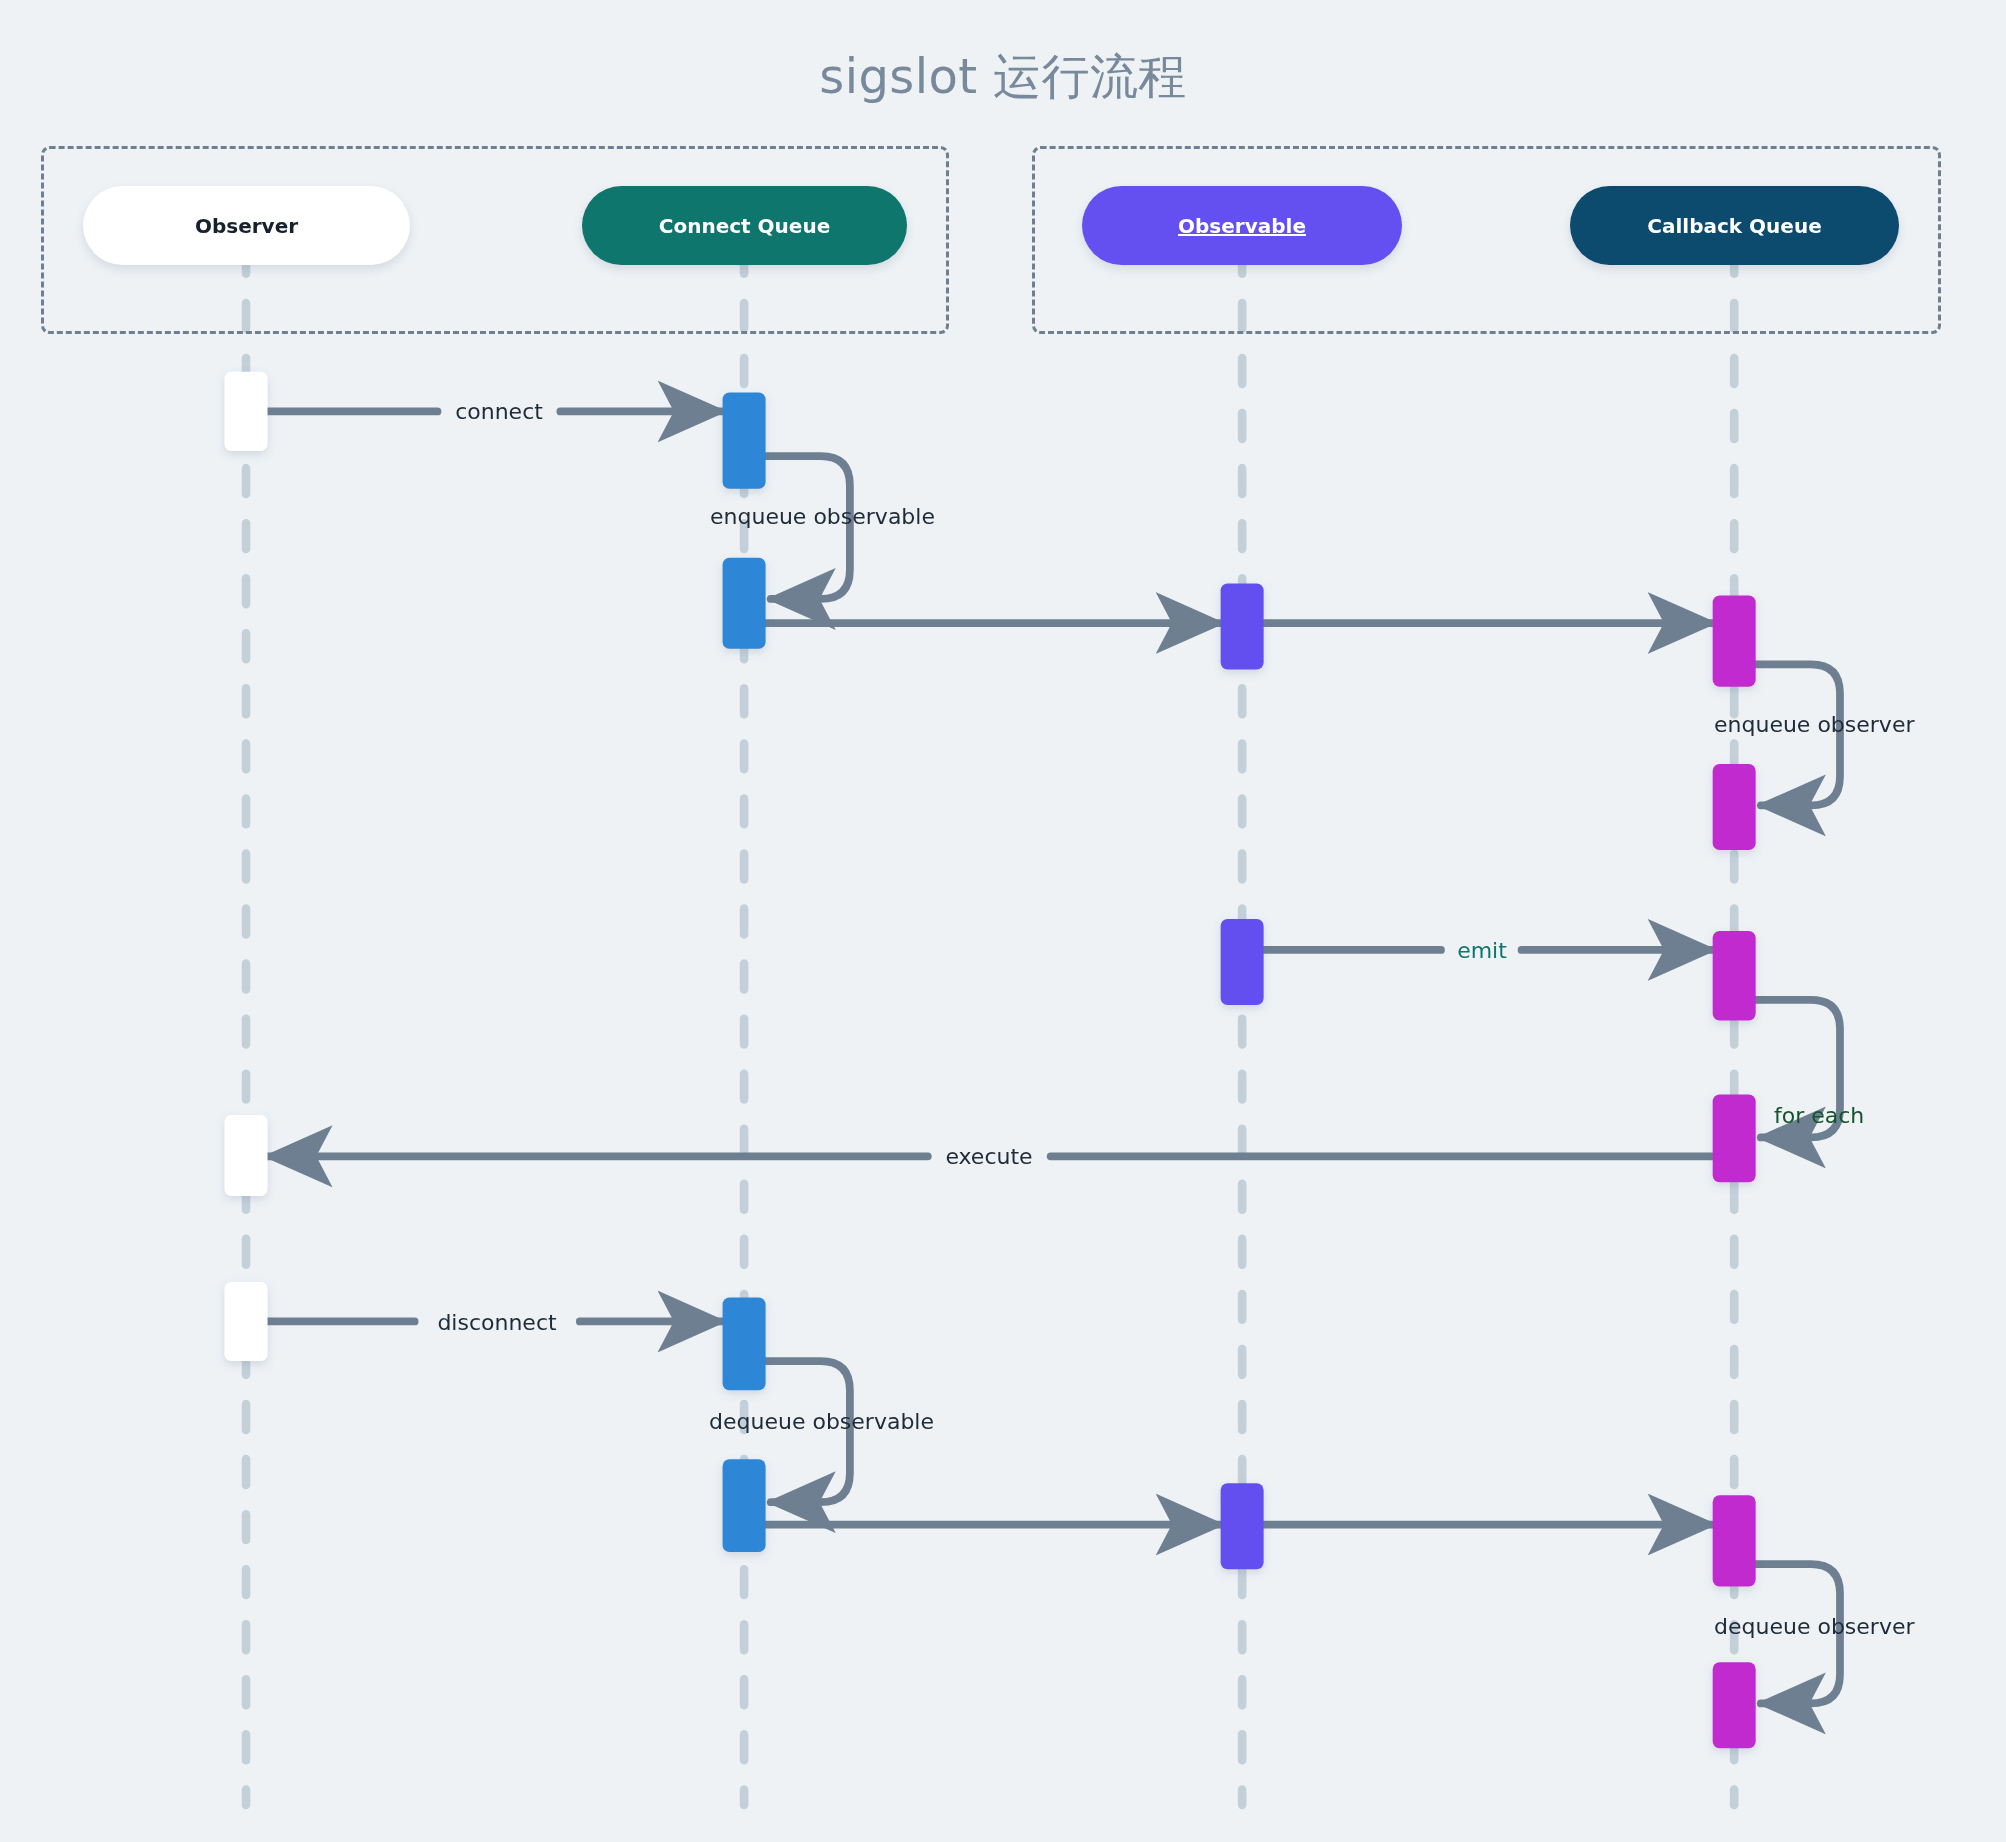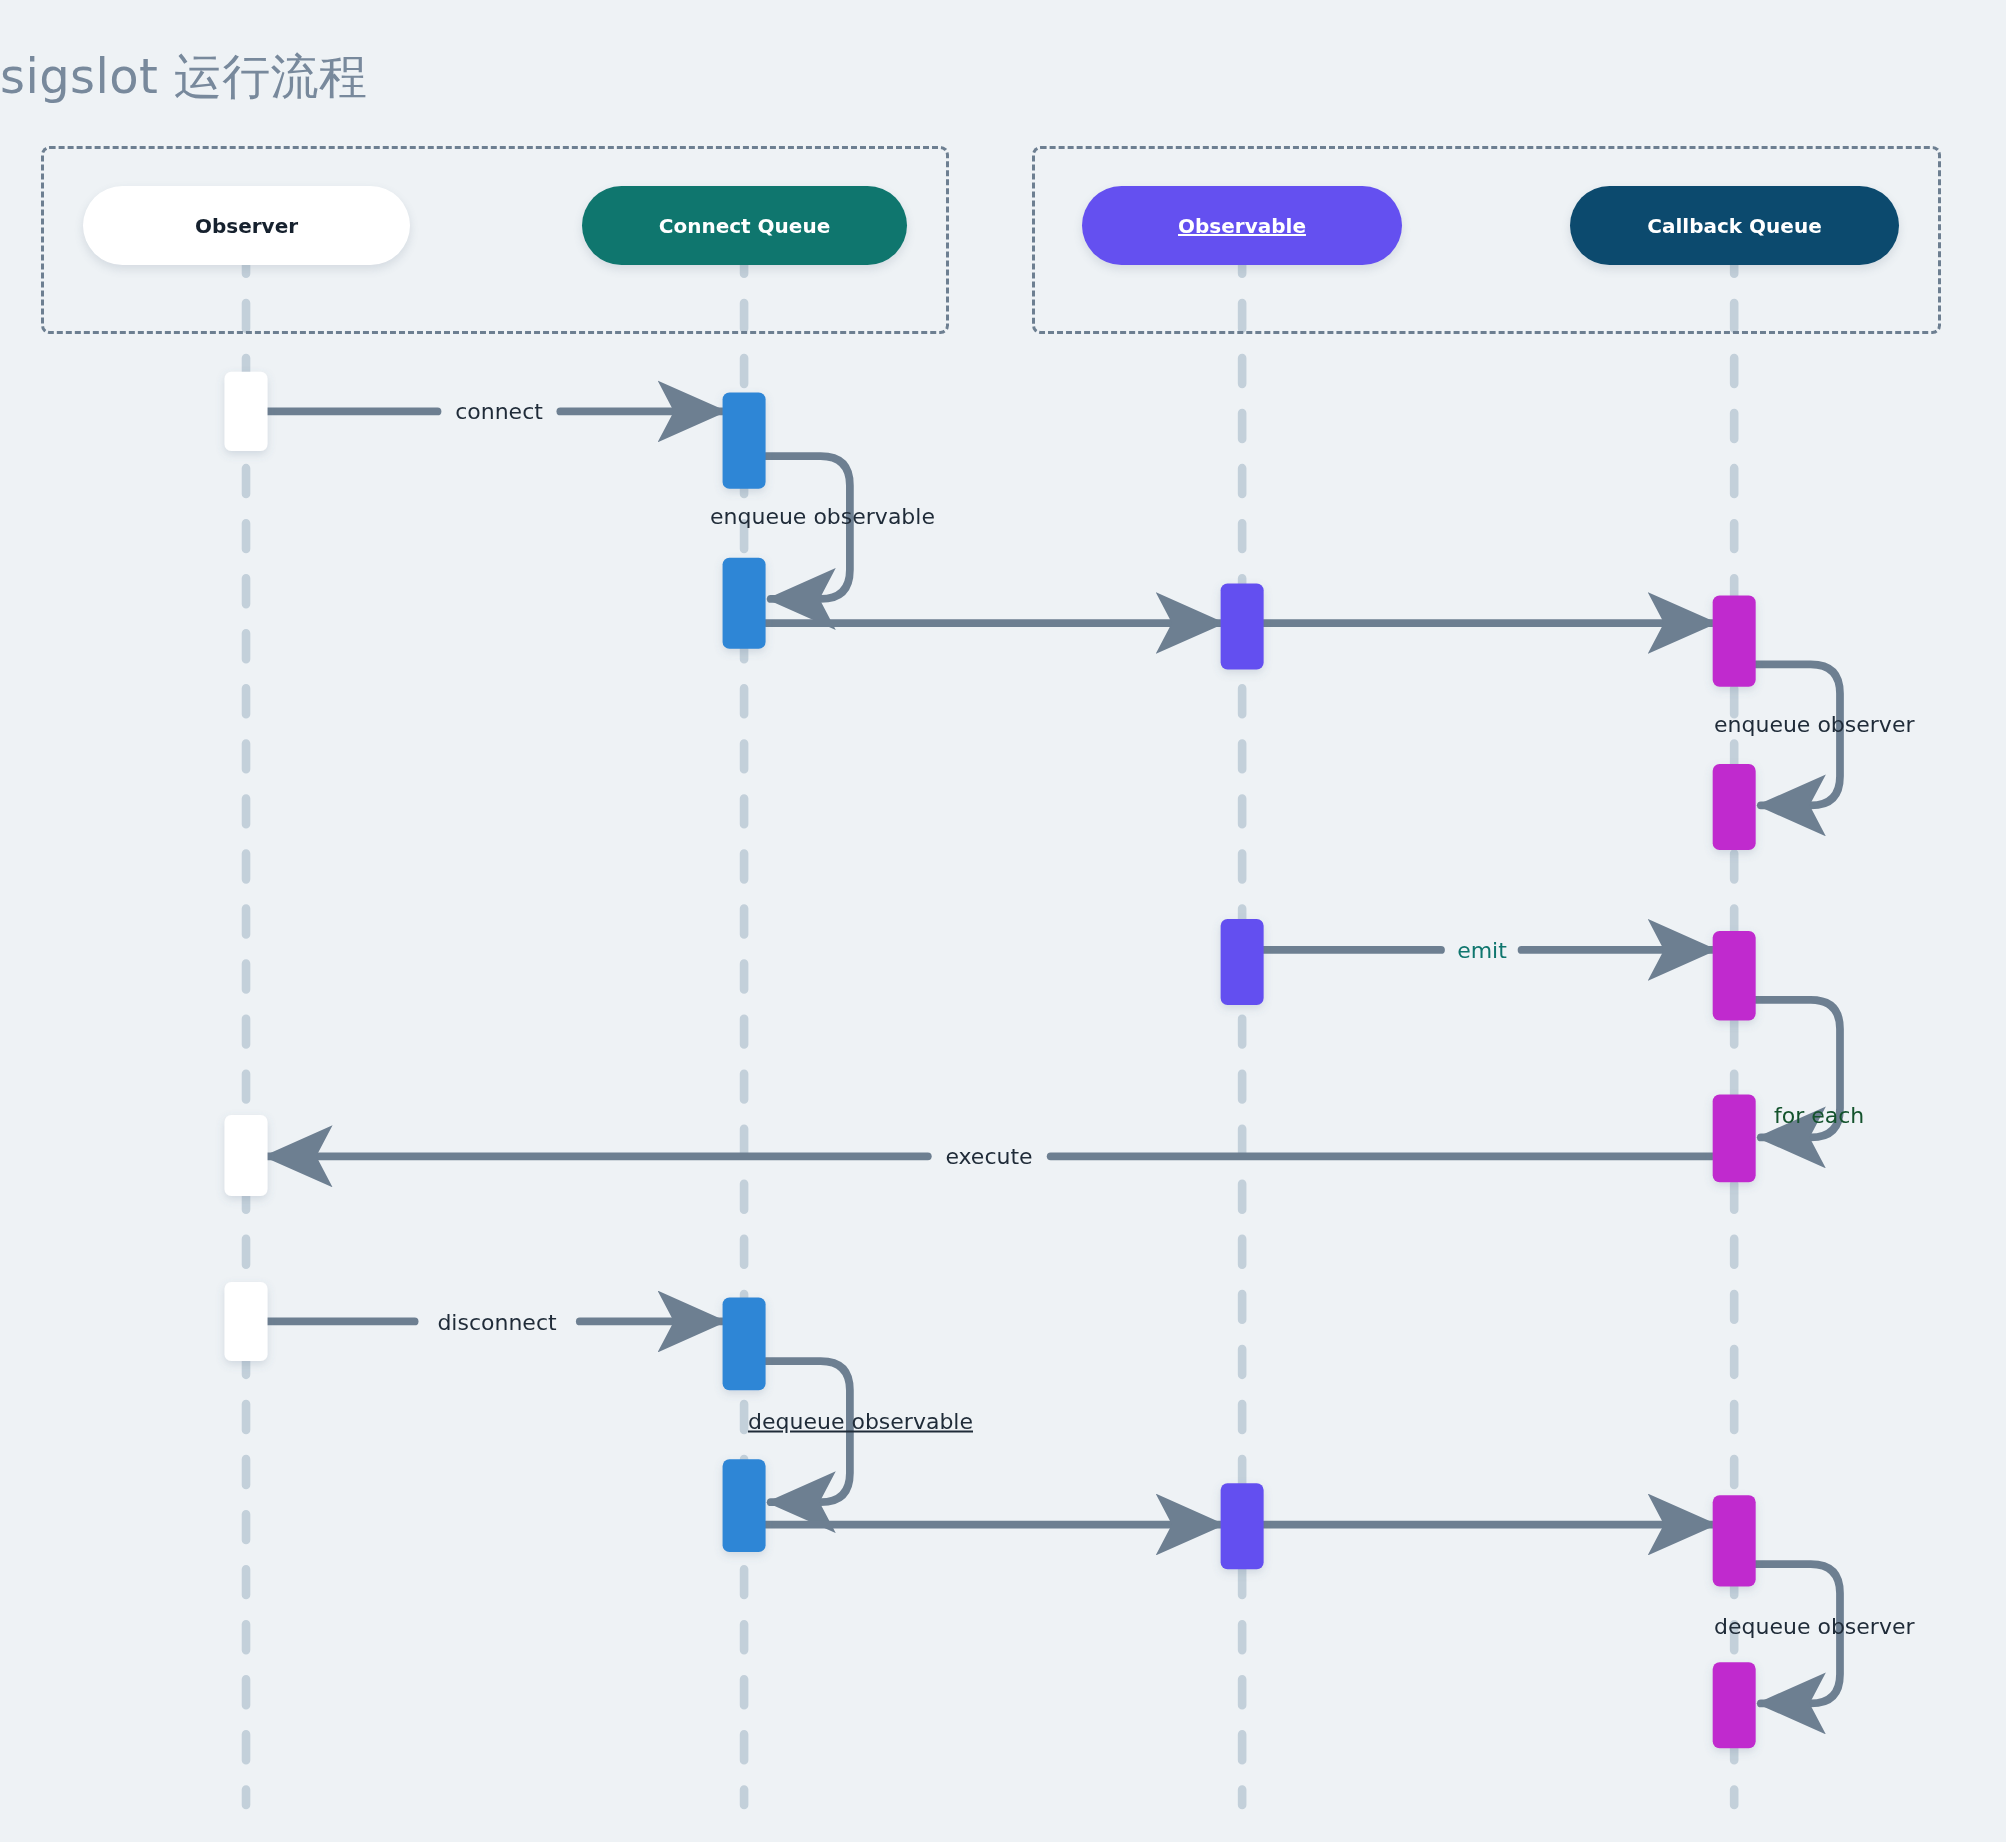--- a/index.html
+++ b/index.html
@@ -25,20 +25,21 @@
     position: absolute;
     left: 0; top: 0;
     width: 2006px;
     height: 1843px;
   }
   .title {
     position: absolute;
     left: 0;
     top: 45px;
     width: 2006px;
+    text-align: center;
     font-size: 48px;
     color: #78899c;
     letter-spacing: 0.4px;
     font-weight: 400;
   }
   .group-frame {
     position: absolute;
     border: 3.4px dashed #6d7f91;
     border-radius: 8.6px;
     box-sizing: border-box;
@@ -156,18 +157,18 @@
       <div class="participant" style="left: 1570px; top: 186px; width: 329px; background: #0c4a6e; color: rgb(255, 255, 255);">Callback Queue</div>
     </div>
   <div id="labels-layer">
       <div class="msg-label" style="left: 499px; top: 411px; color: rgb(31, 43, 56);">connect</div>
       <div class="msg-label lp-left" style="left: 710px; top: 516px; color: rgb(31, 43, 56);">enqueue observable</div>
       <div class="msg-label lp-left" style="left: 1714px; top: 724px; color: rgb(31, 43, 56);">enqueue observer</div>
       <div class="msg-label" style="left: 1482px; top: 950px; color: #0f766e; text-align: center;">emit</div>
       <div class="msg-label lp-left" style="left: 1774px; top: 1115px; color: #14532d;">for each</div>
       <div class="msg-label" style="left: 989px; top: 1156px; color: rgb(31, 43, 56);">execute</div>
       <div class="msg-label" style="left: 497px; top: 1322px; color: rgb(31, 43, 56);">disconnect</div>
-      <div class="msg-label lp-left" style="left: 748px; top: 1421px; color: rgb(31, 43, 56); text-decoration: underline;">dequeue observable</div>
+      <div class="msg-label lp-left" style="left: 709px; top: 1421px; color: rgb(31, 43, 56);">dequeue observable</div>
       <div class="msg-label lp-left" style="left: 1714px; top: 1626px; color: rgb(31, 43, 56);">dequeue observer</div>
     </div>
 
 </div>
 
 
 </body></html>

